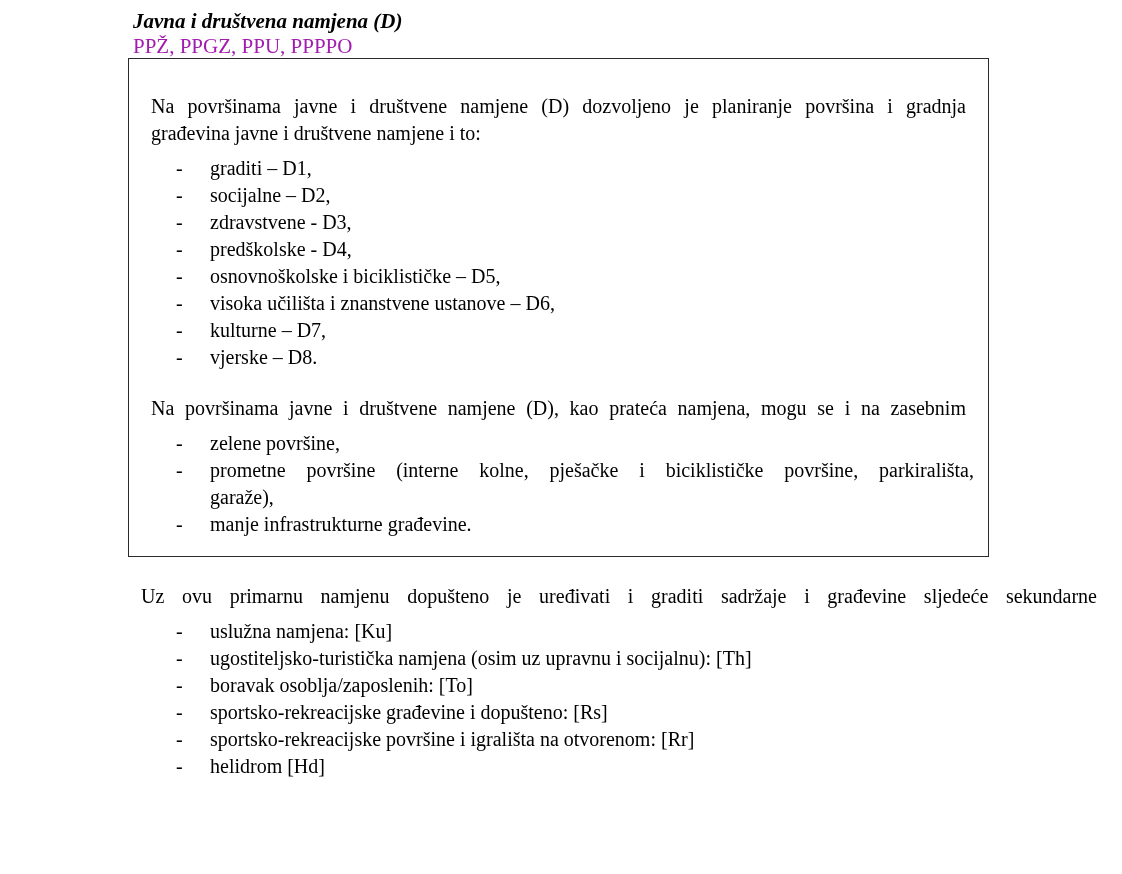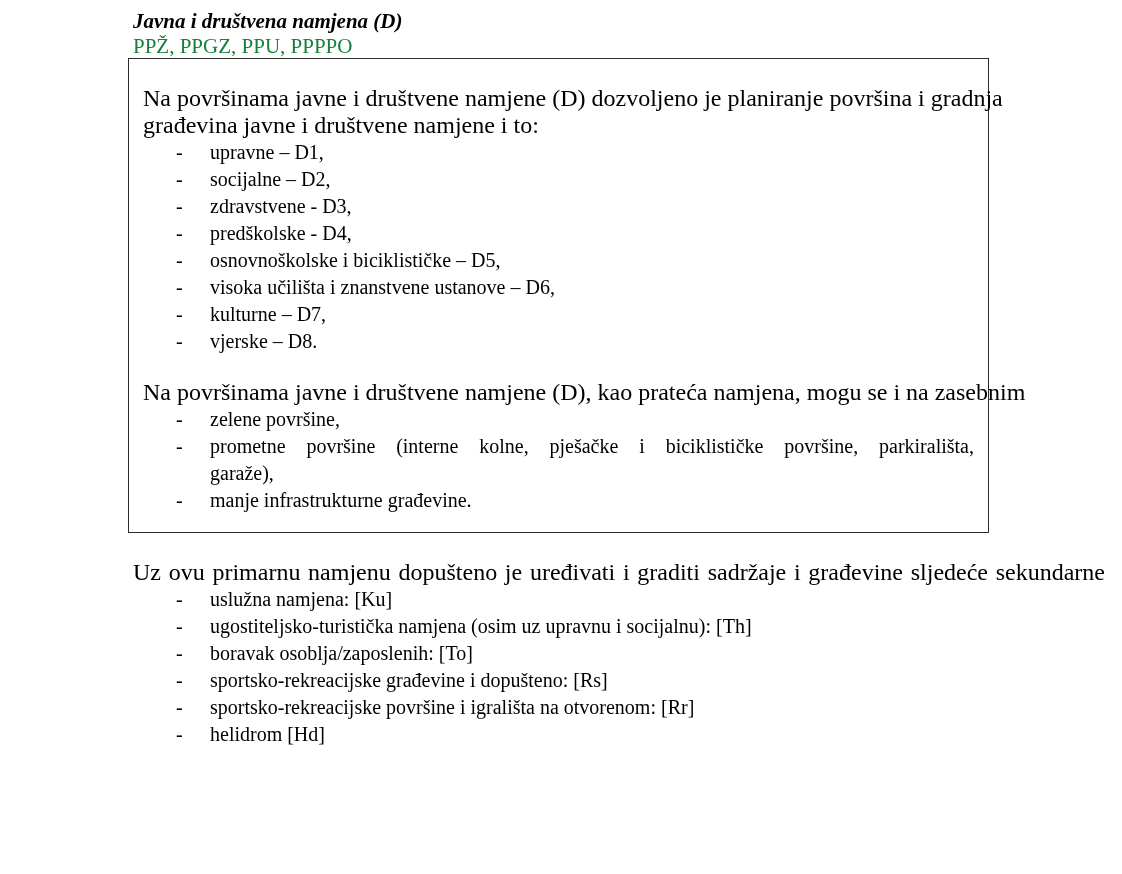--- a/index.html
+++ b/index.html
@@ -18,21 +18,21 @@
     font-size: 21px; line-height: 24px;
     color: #1F63B5; cursor: pointer;
   }
   .box {
     margin: 0 0 0 128px;
     box-sizing: border-box;
     width: 861px;
     border: 1px solid #2b2b2b;
     padding: 26px 14px 18px 14px;
   }
-  .para { margin: 0; font-size: 24px; line-height: 27px; }
+  .para { margin: 8px; font-size: 20px; line-height: 27px; }
   .gap { margin-top: 24px; }
   .jline { display: block; text-align: justify; text-align-last: justify; white-space: nowrap; }
   .lline { display: block; text-align: left; }
   .list { margin: 0; }
   .li { display: flex; font-size: 20px; line-height: 27px; }
   .box .li { margin-left: 33px; }
   .below .li { margin-left: 43px; }
   .dash { flex: 0 0 34px; }
   .li-text { flex: 1 1 auto; min-width: 0; }
   .below {
@@ -40,33 +40,33 @@
     width: 972px;
   }
 </style>
 </head>
 <body>
 
 <div class="page">
 
   <h1 class="title">Javna i društvena namjena (D)</h1>
 
-  <div class="links" style="color: #15803d;">PPŽ, PPGZ, PPU, PPPPO</div>
+  <div class="links" style="color: #a21caf;">PPŽ, PPGZ, PPU, PPPPO</div>
 
   <div class="box">
 
     <p class="para">
       <span class="jline">Na površinama javne i društvene namjene (D) dozvoljeno je planiranje površina i gradnja</span>
       <span class="lline">građevina javne i društvene namjene i to:</span>
     </p>
 
     <div class="list">
       <div class="li">
         <span class="dash">-</span>
-        <span class="li-text">upravne – D1,</span>
+        <span class="li-text">graditi – D1,</span>
       </div>
       <div class="li">
         <span class="dash">-</span>
         <span class="li-text">socijalne – D2,</span>
       </div>
       <div class="li">
         <span class="dash">-</span>
         <span class="li-text">zdravstvene - D3,</span>
       </div>
       <div class="li">

